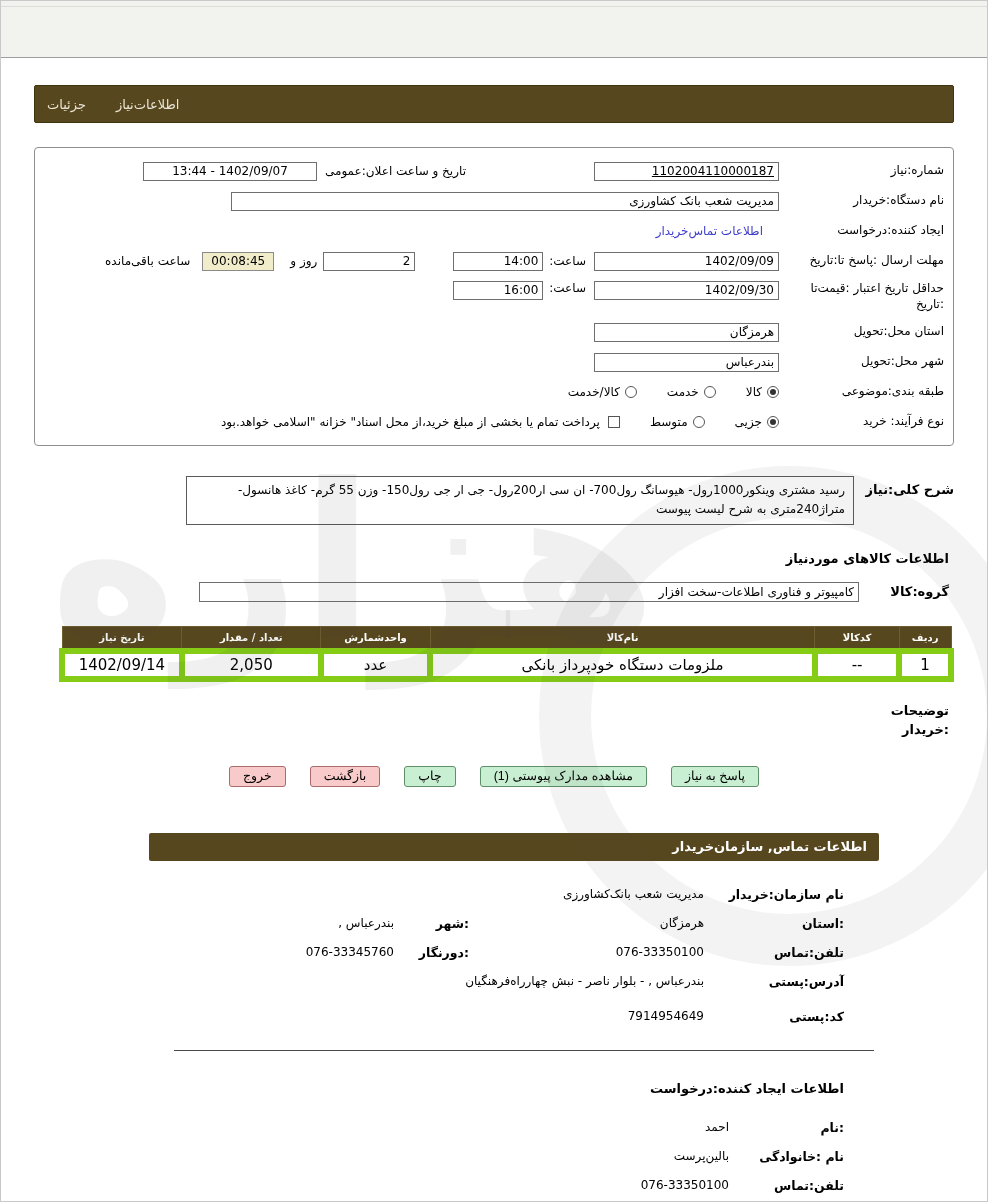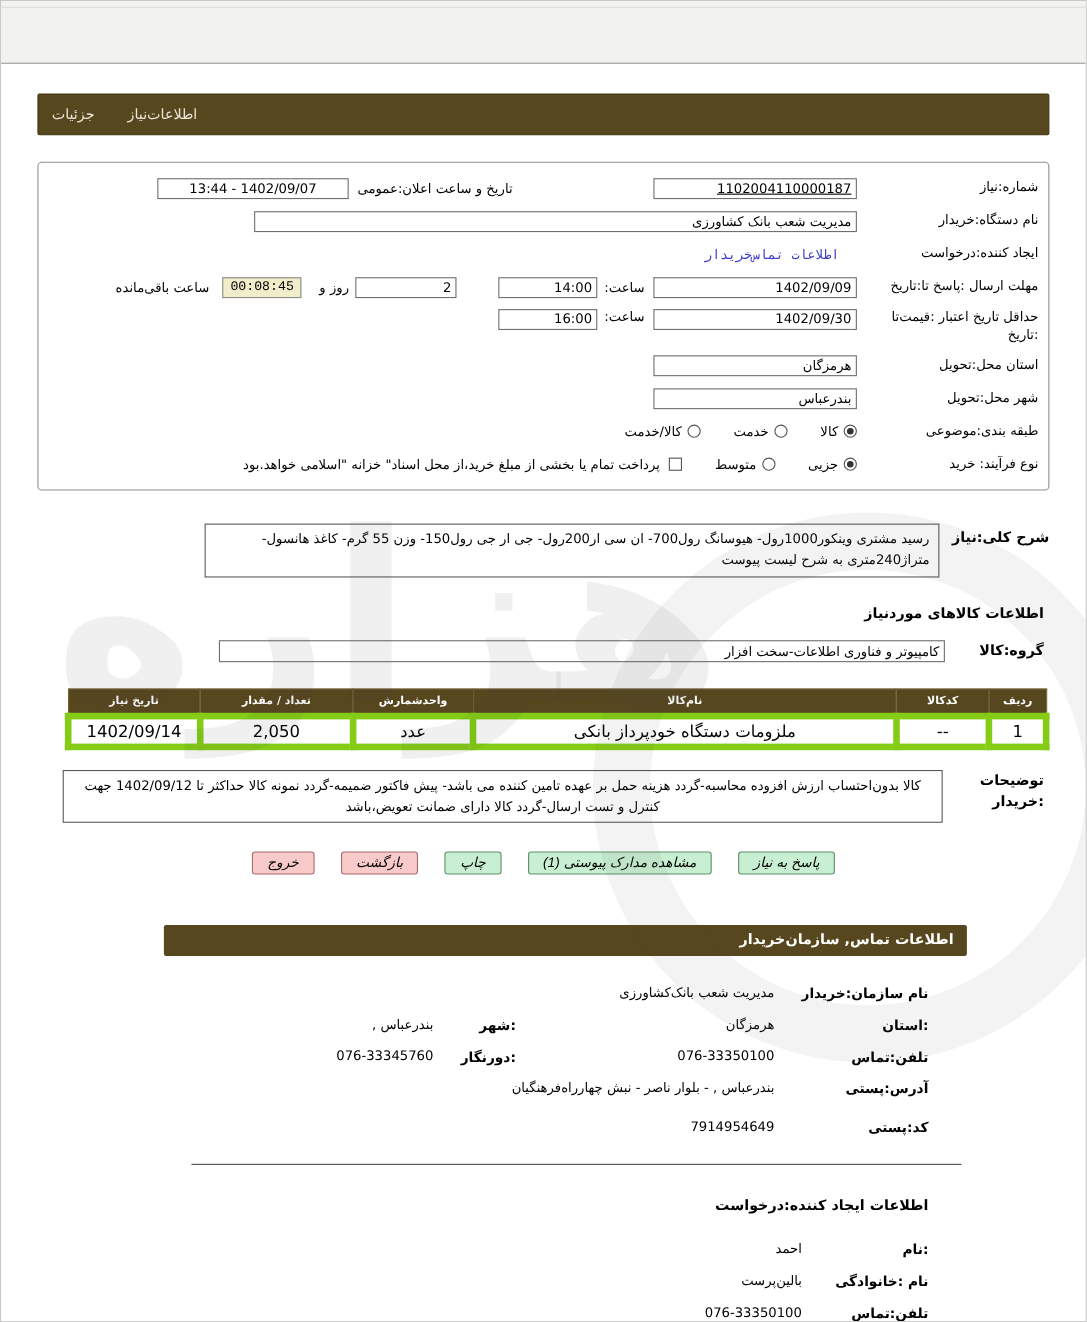--- a/index.html
+++ b/index.html
@@ -26,21 +26,21 @@
   .ta-l { text-align: right; text-decoration: underline; } .ta-r { text-align: right; } .ta-c { text-align: center; }
 
   .w90  { width: 90px;  flex: 0 0 90px; }
   .w92  { width: 92px;  flex: 0 0 92px; }
   .w174 { width: 174px; flex: 0 0 174px; }
   .w185 { width: 185px; flex: 0 0 185px; }
   .w475 { width: 475px; flex: 0 0 475px; }
   .w548 { width: 548px; flex: 0 0 548px; }
 
   .g6 { margin-right: 6px; } .g8 { margin-right: 8px; } .g12 { margin-right: 12px; }
-  .g16 { margin-right: 16px; font-family: Liberation Mono, monospace; } .g30 { margin-right: 30px; } .g38 { margin-right: 38px; }
+  .g16 { margin-right: 16px; } .g30 { margin-right: 30px; } .g38 { margin-right: 38px; }
   .alabel { margin-right: 128px; font-size: 12px; white-space: nowrap; }
   .slabel { font-size: 12px; white-space: nowrap; }
 
   .link { color: #3d3dcc; font-size: 12px; white-space: nowrap; cursor: pointer; }
 
   .timer { width: 72px; flex: 0 0 72px; background: #f1ecc9; border: 1px solid #8a8a8a;
            height: 19px; line-height: 17px; text-align: center; font-size: 12px; }
 
   .radio-item { display: inline-flex; align-items: center; gap: 5px; font-size: 12px; cursor: pointer; }
   .radio { width: 12px; height: 12px; border: 1px solid #555; border-radius: 50%;
@@ -65,21 +65,21 @@
                height: 25px; border: 1px solid #6e5d30; }
   .gtable td { background: #fff; border: 6px solid #84cc16; height: 28px;
                text-align: center; font-size: 15px; }
 
   .notes-row { display: flex; align-items: flex-start; margin: 18px 38px 0 0; }
   .notes-label { flex: 0 0 92px; font-weight: bold; font-size: 13px; line-height: 1.45; padding-top: 2px; }
   .notes-box { width: 800px; text-align: center; }
 
   .btn-row { display: flex; justify-content: center; gap: 24px; margin-top: 26px; }
   .btn { height: 21px; line-height: 19px; padding: 0 13px; font-size: 12.5px;
-         border-radius: 3px; cursor: pointer; white-space: nowrap; font-style: italic; }
+         border-radius: 3px; cursor: pointer; white-space: nowrap; }
   .btn-green { background: #c8efd1; border: 1px solid #5e8f68; }
   .btn-pink  { background: #f8caca; border: 1px solid #a96b6b; }
 
   .cbar { width: 730px; margin: 46px 108px 0 auto; height: 28px; line-height: 28px;
           background: #57471f; color: #ffffff; font-weight: bold; font-size: 13px;
           padding: 0 12px; border-radius: 2px; }
 
   .cwrap { width: 730px; margin: 26px 108px 0 auto; padding-right: 35px; }
   .crow { display: flex; align-items: flex-start; margin-bottom: 14px; font-size: 12px; }
   .crow.gap-lg { margin-bottom: 20px; }
@@ -237,21 +237,20 @@
         <td class="ltr">1402/09/14</td>
       </tr>
     </tbody>
   </table>
 
   <div class="notes-row">
     <div class="notes-label">
       <span>توضیحات</span><br>
       <span>:خریدار</span>
     </div>
-    <div class="box notes-box">کالا بدون‌احتساب ارزش افزوده محاسبه-گردد هزینه حمل بر عهده تامین کننده می باشد- پیش  فاکتور ضمیمه-گردد نمونه کالا حداکثر تا 1402/09/12 جهت کنترل و تست ارسال-گردد کالا دارای ضمانت تعویض،باشد</div>
   </div>
 
   <div class="btn-row">
     <button class="btn btn-green">پاسخ به نیاز</button>
     <button class="btn btn-green">مشاهده مدارک پیوستی (1)</button>
     <button class="btn btn-green">چاپ</button>
     <button class="btn btn-pink">بازگشت</button>
     <button class="btn btn-pink">خروج</button>
   </div>
 

